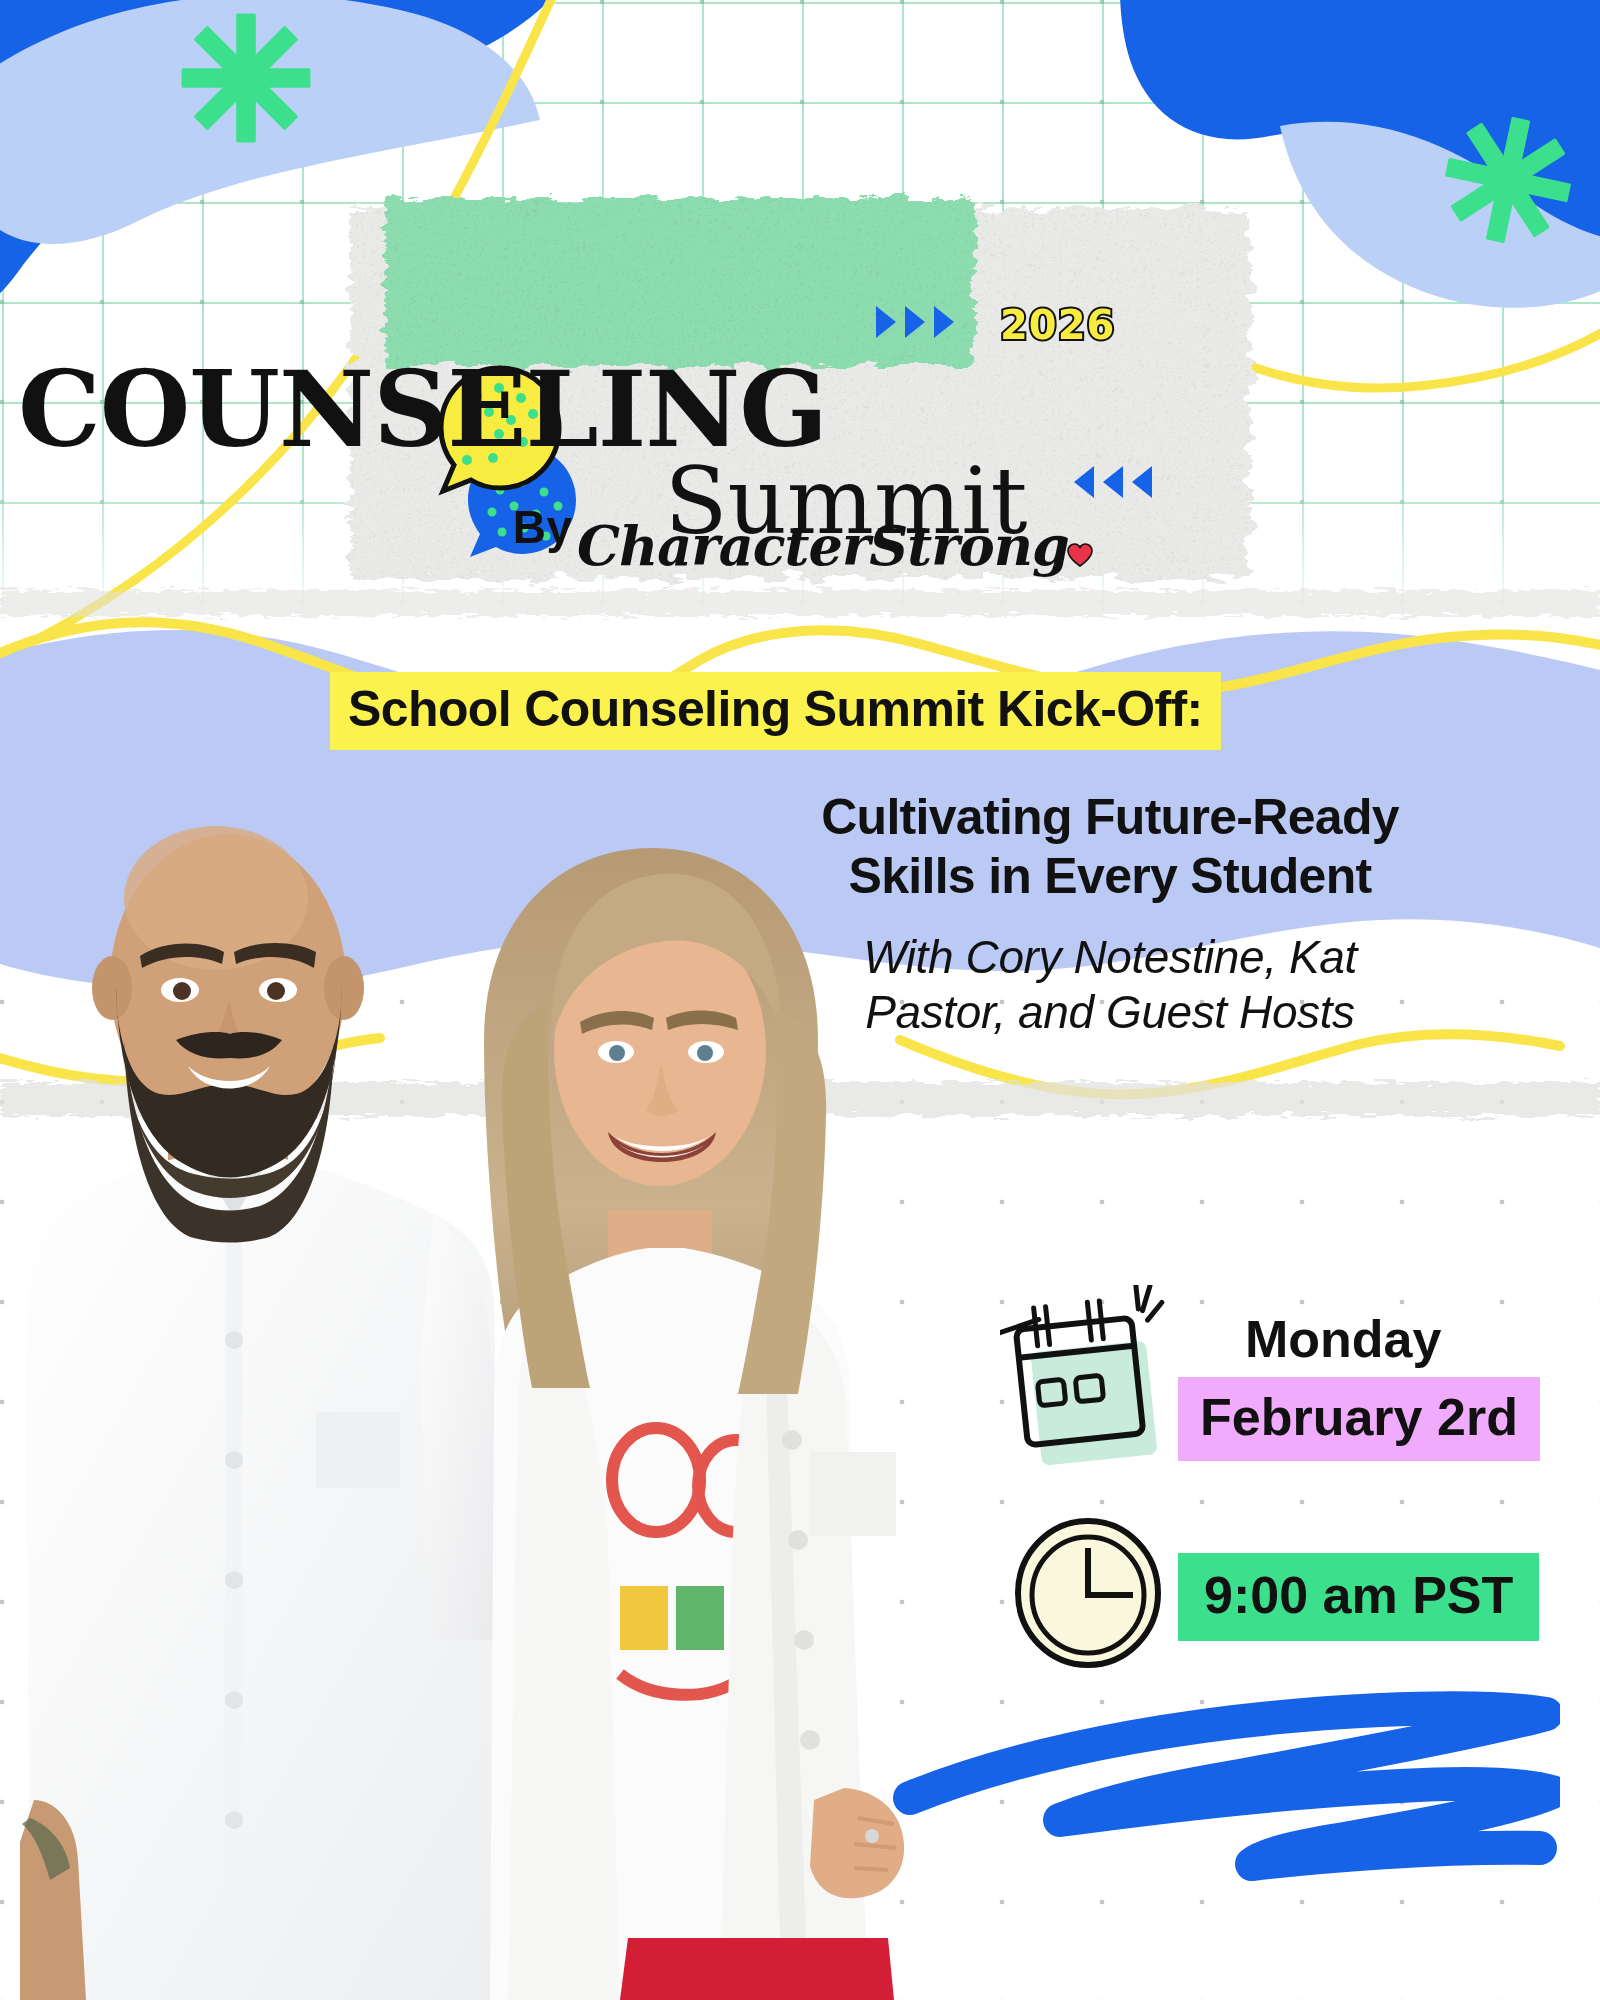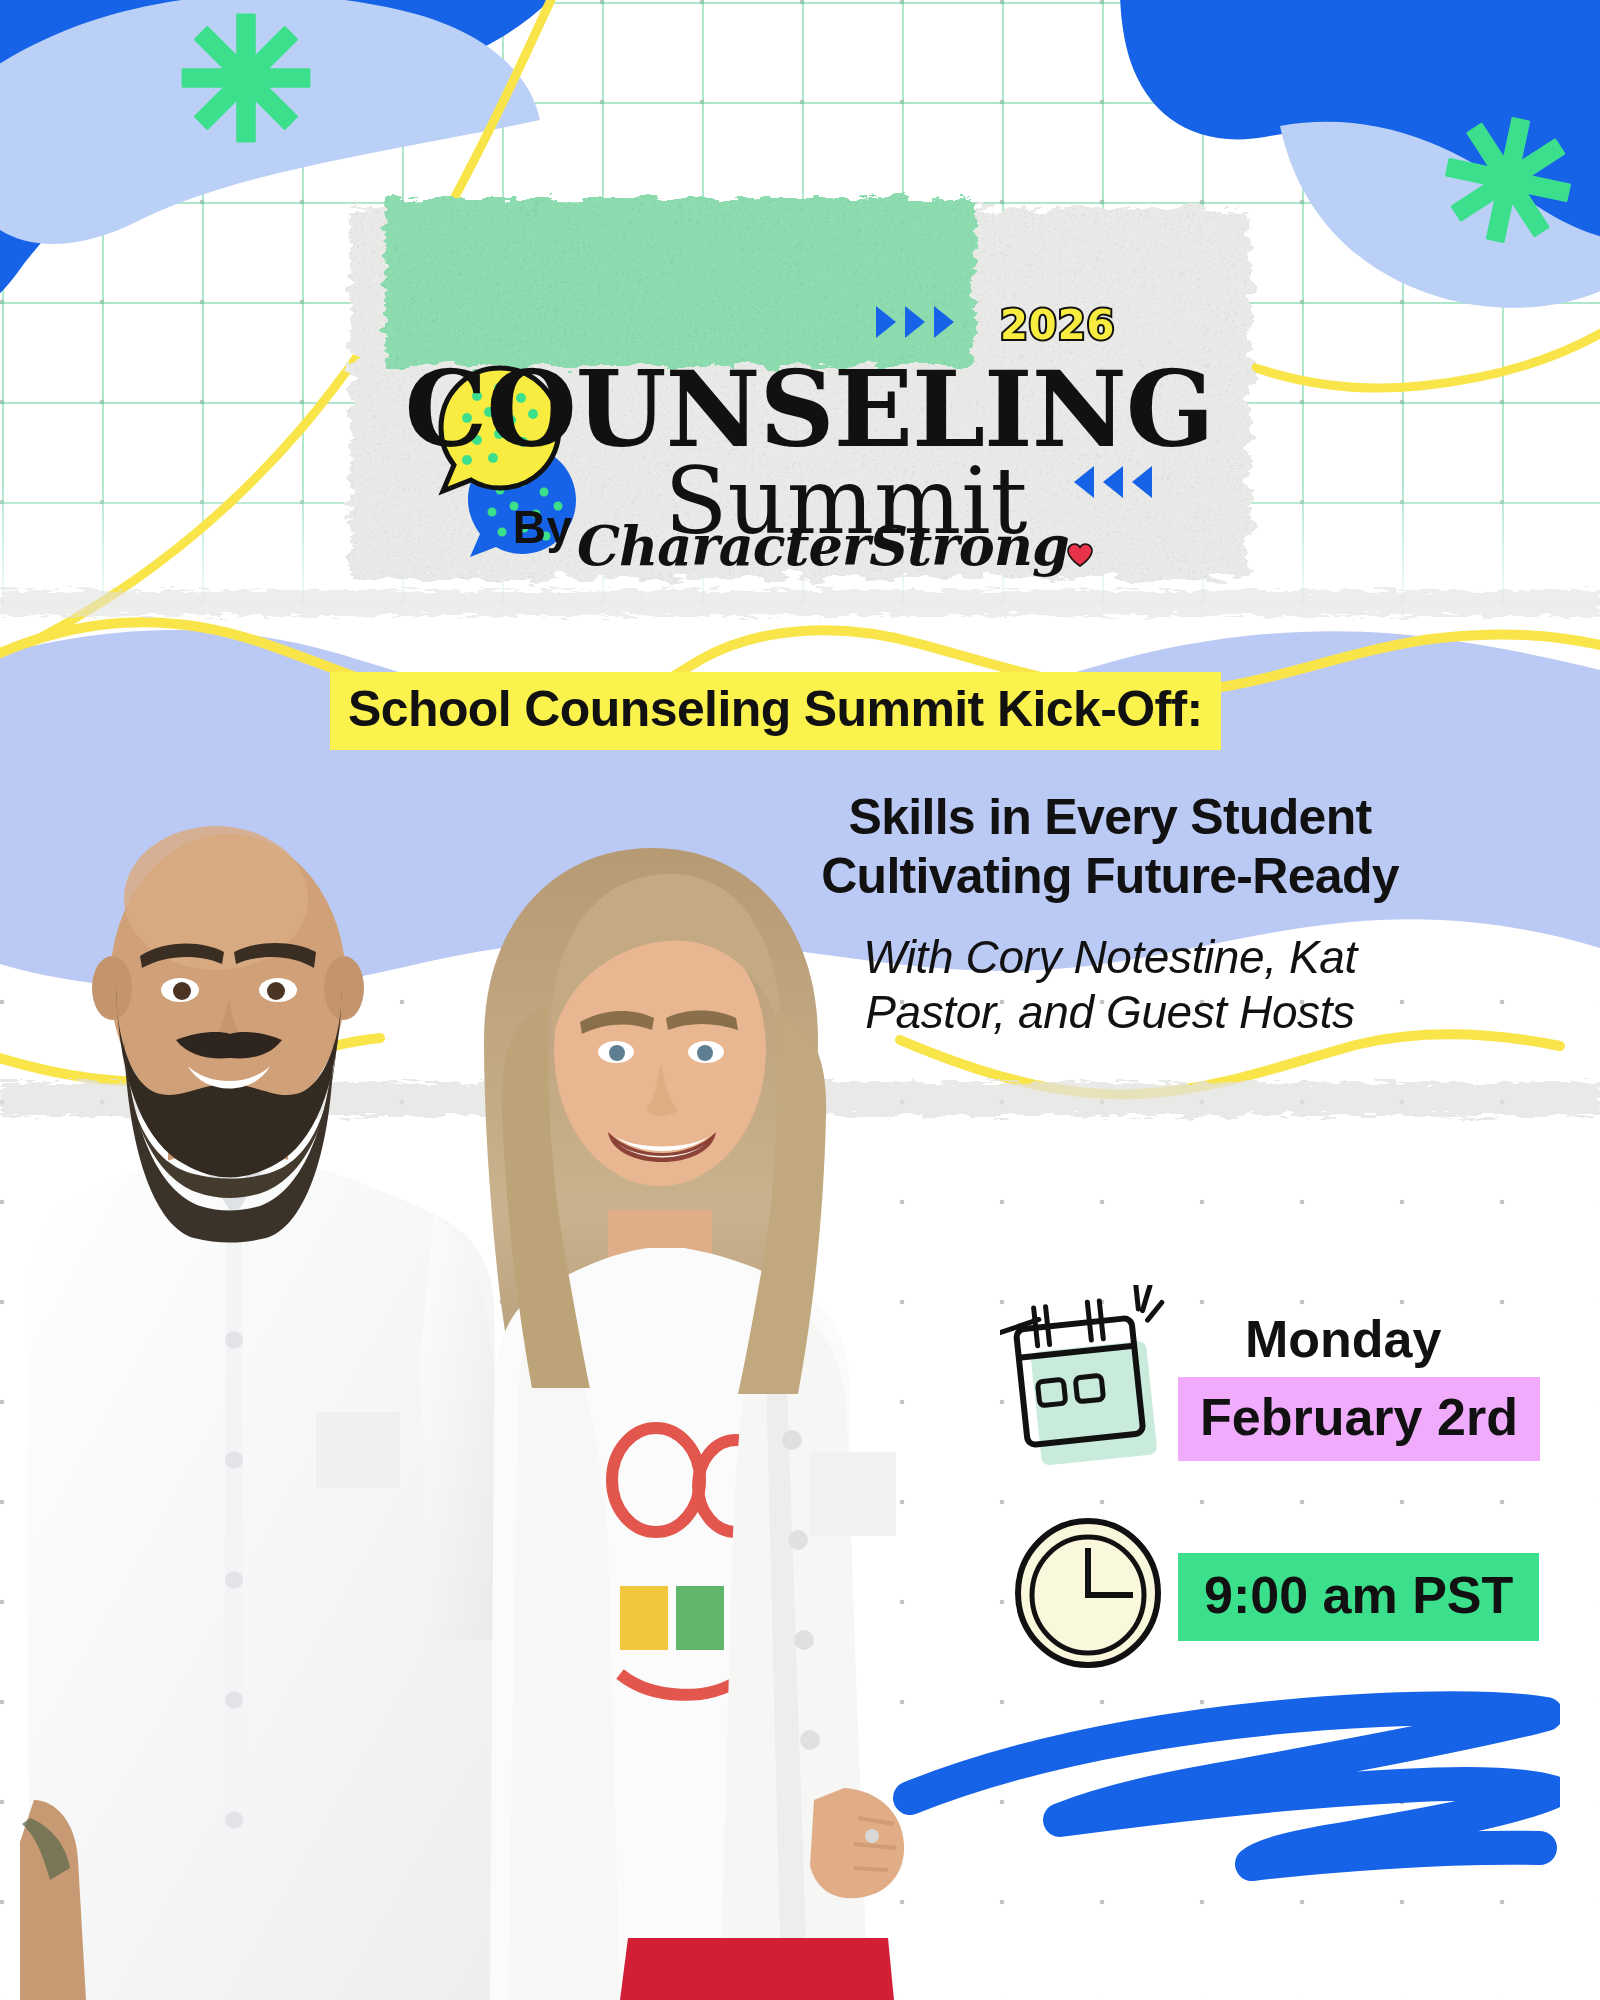--- a/index.html
+++ b/index.html
@@ -67,21 +67,21 @@
   .word-school{
     position:absolute; left:0; top:116px; width:1600px;
     text-align:center; z-index:5;
     font-family:"DejaVu Serif", serif;
     font-weight:700; font-size:104px; letter-spacing:-1px; color:#111111;
     line-height:1;
     padding-right:300px;
   }
   .word-counseling{
     position:absolute; left:0; top:262px; width:1600px;
-    text-align:center; z-index:5;
+    z-index:5;
     font-family:"DejaVu Serif", serif;
     font-weight:700; font-size:104px; letter-spacing:-1px; color:#111111;
     line-height:1;
     padding-left:18px;
   }
   .word-summit{
     position:absolute; left:0; top:360px; width:1600px;
     text-align:center; z-index:5;
     font-family:"DejaVu Serif", serif;
     font-weight:400; font-size:92px; color:#111111; line-height:1;
@@ -356,22 +356,22 @@
 </div>
 
 <div class="torn-strip" style="top:590px; filter:url(#roughEdge3); background:#e0e0de; opacity:.55; z-index:6;"></div>
 <div class="torn-strip" style="top:1082px; filter:url(#roughEdge3); background:#e2e2e0; opacity:.75; z-index:7; height:34px;"></div>
 
 <div class="kickoff-wrap">
   <span class="kickoff">School Counseling Summit Kick-Off:</span>
 </div>
 
 <div class="subhead">
+  <div>Cultivating Future-Ready</div>
   <div>Skills in Every Student</div>
-  <div>Cultivating Future-Ready</div>
 </div>
 
 <div class="presenters">
   <div>With Cory Notestine, Kat</div>
   <div>Pastor, and Guest Hosts</div>
 </div>
 
 <svg class="photo" viewBox="0 0 900 1260">
   <defs>
     <clipPath id="pc">

